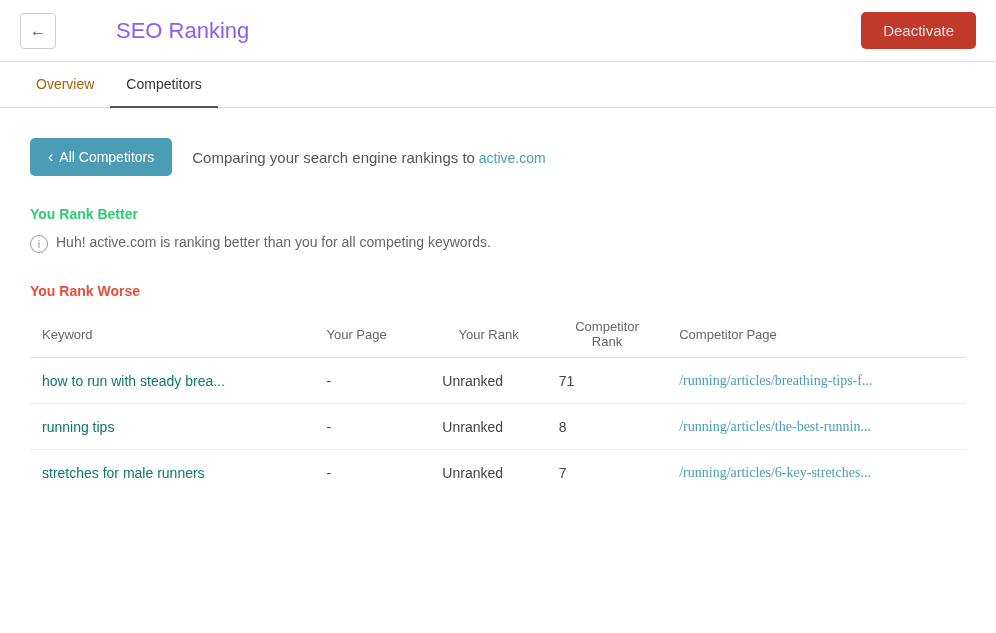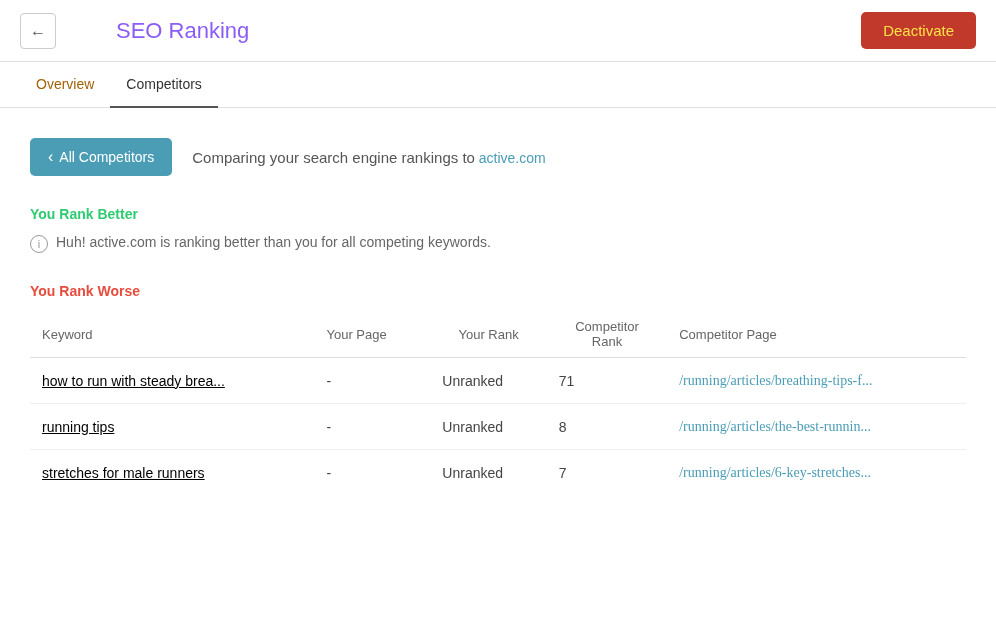--- a/index.html
+++ b/index.html
@@ -33,21 +33,21 @@
       color: #555;
     }
     .page-title {
       font-size: 22px;
       font-weight: 500;
       color: #8b5cf6;
       margin-left: 48px;
     }
     .deactivate-btn {
       background: #c0392b;
-      color: #fde047;
+      color: #e5e5e5;
       border: none;
       border-radius: 5px;
       padding: 10px 22px;
       font-size: 15px;
       font-weight: 500;
       cursor: pointer;
     }
 
     
     .nav-tabs {
@@ -159,21 +159,21 @@
     }
     .rank-table tbody tr:last-child {
       border-bottom: none;
     }
     .rank-table td {
       padding: 14px 12px;
       font-size: 14px;
       color: #444;
     }
     .rank-table td.center { text-align: left; }
-    .rank-table td.keyword { font-weight: 500; color: #000000; text-decoration: underline; }
+    .rank-table td.keyword { font-weight: 500; color: #0f766e; }
     .rank-table td.link a {
       color: #4a9db5;
       text-decoration: none;
       font-family: Liberation Serif, serif;
     }
 
     .competitor-rank-header {
       text-align: center;
     }
   </style>

